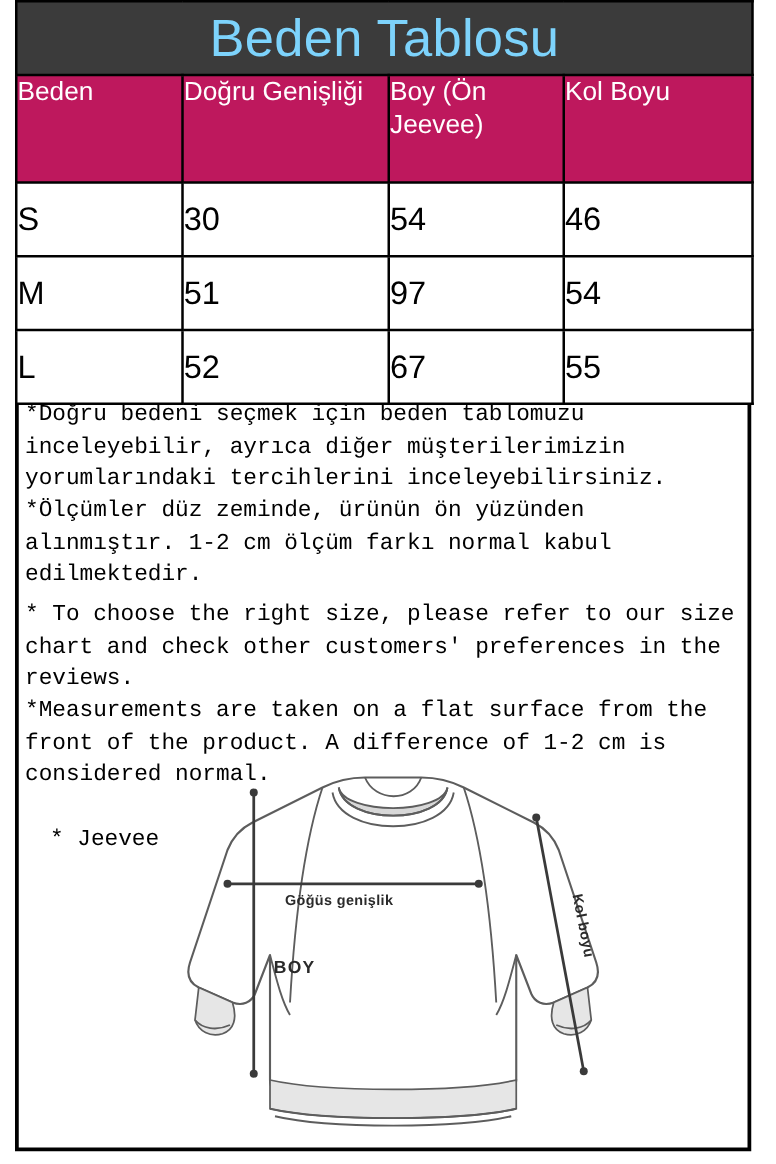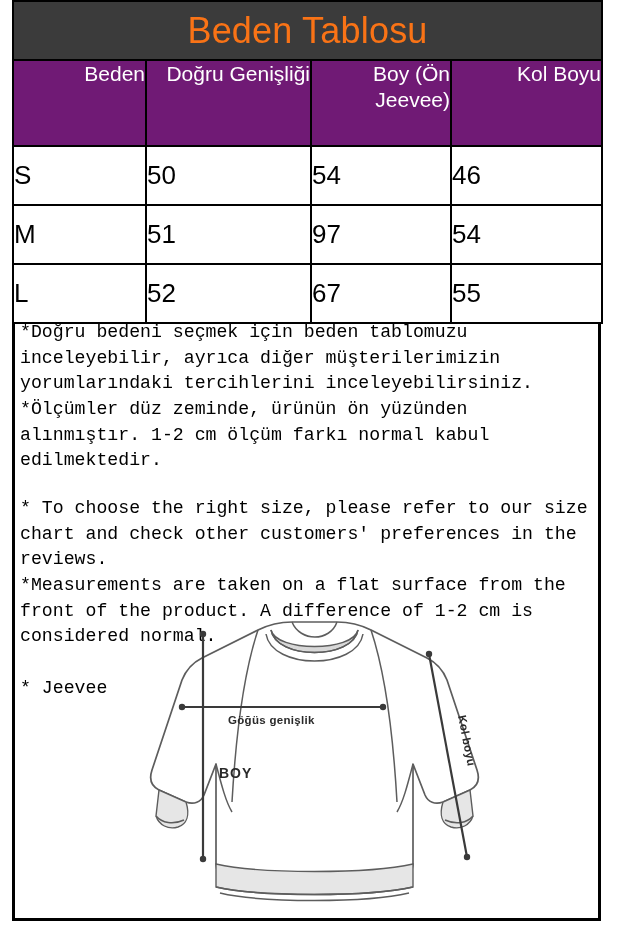--- a/index.html
+++ b/index.html
@@ -42,38 +42,37 @@
     table-layout: fixed;
   }
   .size-table td, .size-table th {
     border: 2px solid #000000;
     padding: 0;
     margin: 0;
   }
 
   .title-cell {
     background: #3b3b3b;
-    color: #f97316;
+    color: #7dd3fc;
     text-align: center;
-    font-size: 36px;
+    font-size: 42px;
     font-weight: 400;
     height: 57px;
     letter-spacing: 0.2px;
   }
 
   .head-cell {
-    background: #701a75;
+    background: #be185d;
     color: #ffffff;
     font-size: 21px;
     font-weight: 400;
     height: 84px;
     vertical-align: top;
     padding: 7px 0 0 9px;
     line-height: 1.22;
-    text-align: right;
   }
 
   .data-cell {
     background: #ffffff;
     color: #000000;
     font-size: 26px;
     height: 57px;
     vertical-align: middle;
     padding-left: 9px;
   }
@@ -85,22 +84,22 @@
     top: 320px;
     width: 573px;
     color: #000000;
   }
   .note-block {
     font-size: 18.2px;
     line-height: 1.41;
     white-space: pre-line;
     font-family: Liberation Mono, monospace;
   }
-  .note-block.second { margin-top: 22px; }
-  .note-block.brand  { margin-top: 26px; }
+  .note-block.second { margin-top: 6px; }
+  .note-block.brand  { margin-top: 26px; margin-left: 20px; }
 
   
   .diagram {
     position: absolute;
     left: 140px;
     top: 612px;
     width: 355px;
     height: 300px;
   }
   .diagram svg { display: block; width: 355px; height: 300px; }
@@ -160,21 +159,21 @@
         <td class="title-cell" colspan="4">Beden Tablosu</td>
       </tr>
       <tr>
         <td class="head-cell">Beden</td>
         <td class="head-cell">Doğru Genişliği</td>
         <td class="head-cell">Boy (Ön Jeevee)</td>
         <td class="head-cell">Kol Boyu</td>
       </tr>
       <tr>
         <td class="data-cell">S</td>
-        <td class="data-cell">50</td>
+        <td class="data-cell">30</td>
         <td class="data-cell">54</td>
         <td class="data-cell">46</td>
       </tr>
       <tr>
         <td class="data-cell">M</td>
         <td class="data-cell">51</td>
         <td class="data-cell">97</td>
         <td class="data-cell">54</td>
       </tr>
       <tr>

